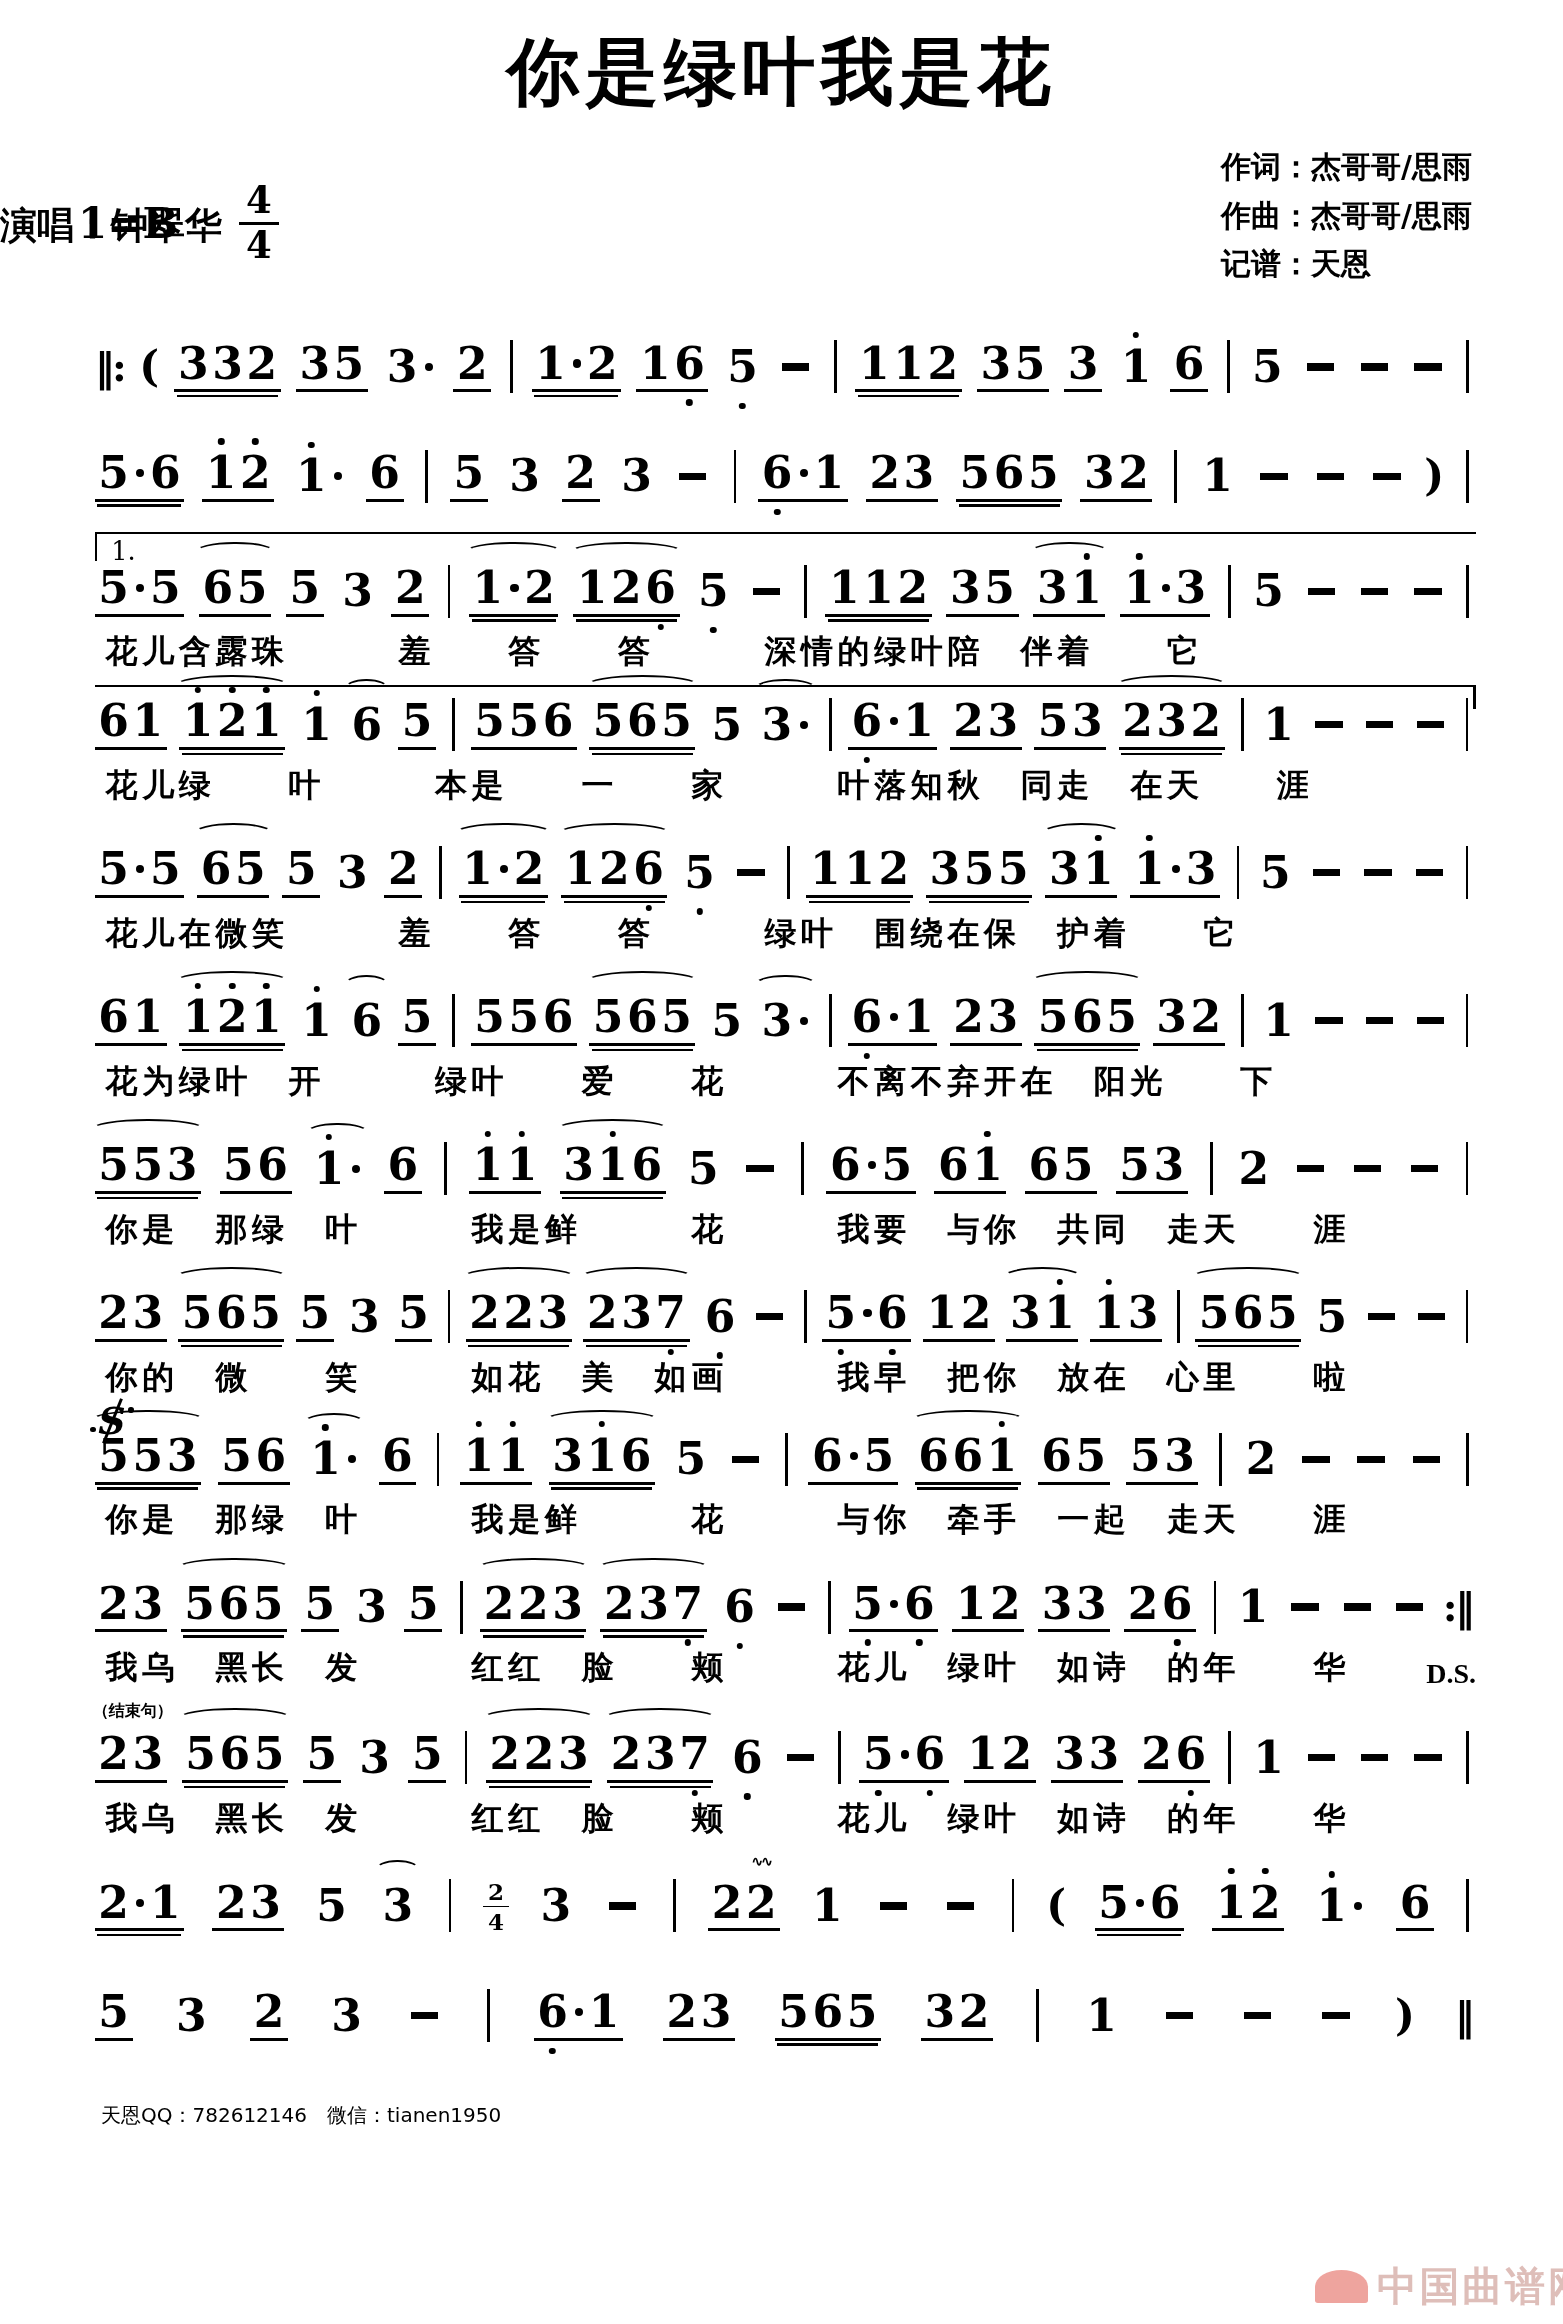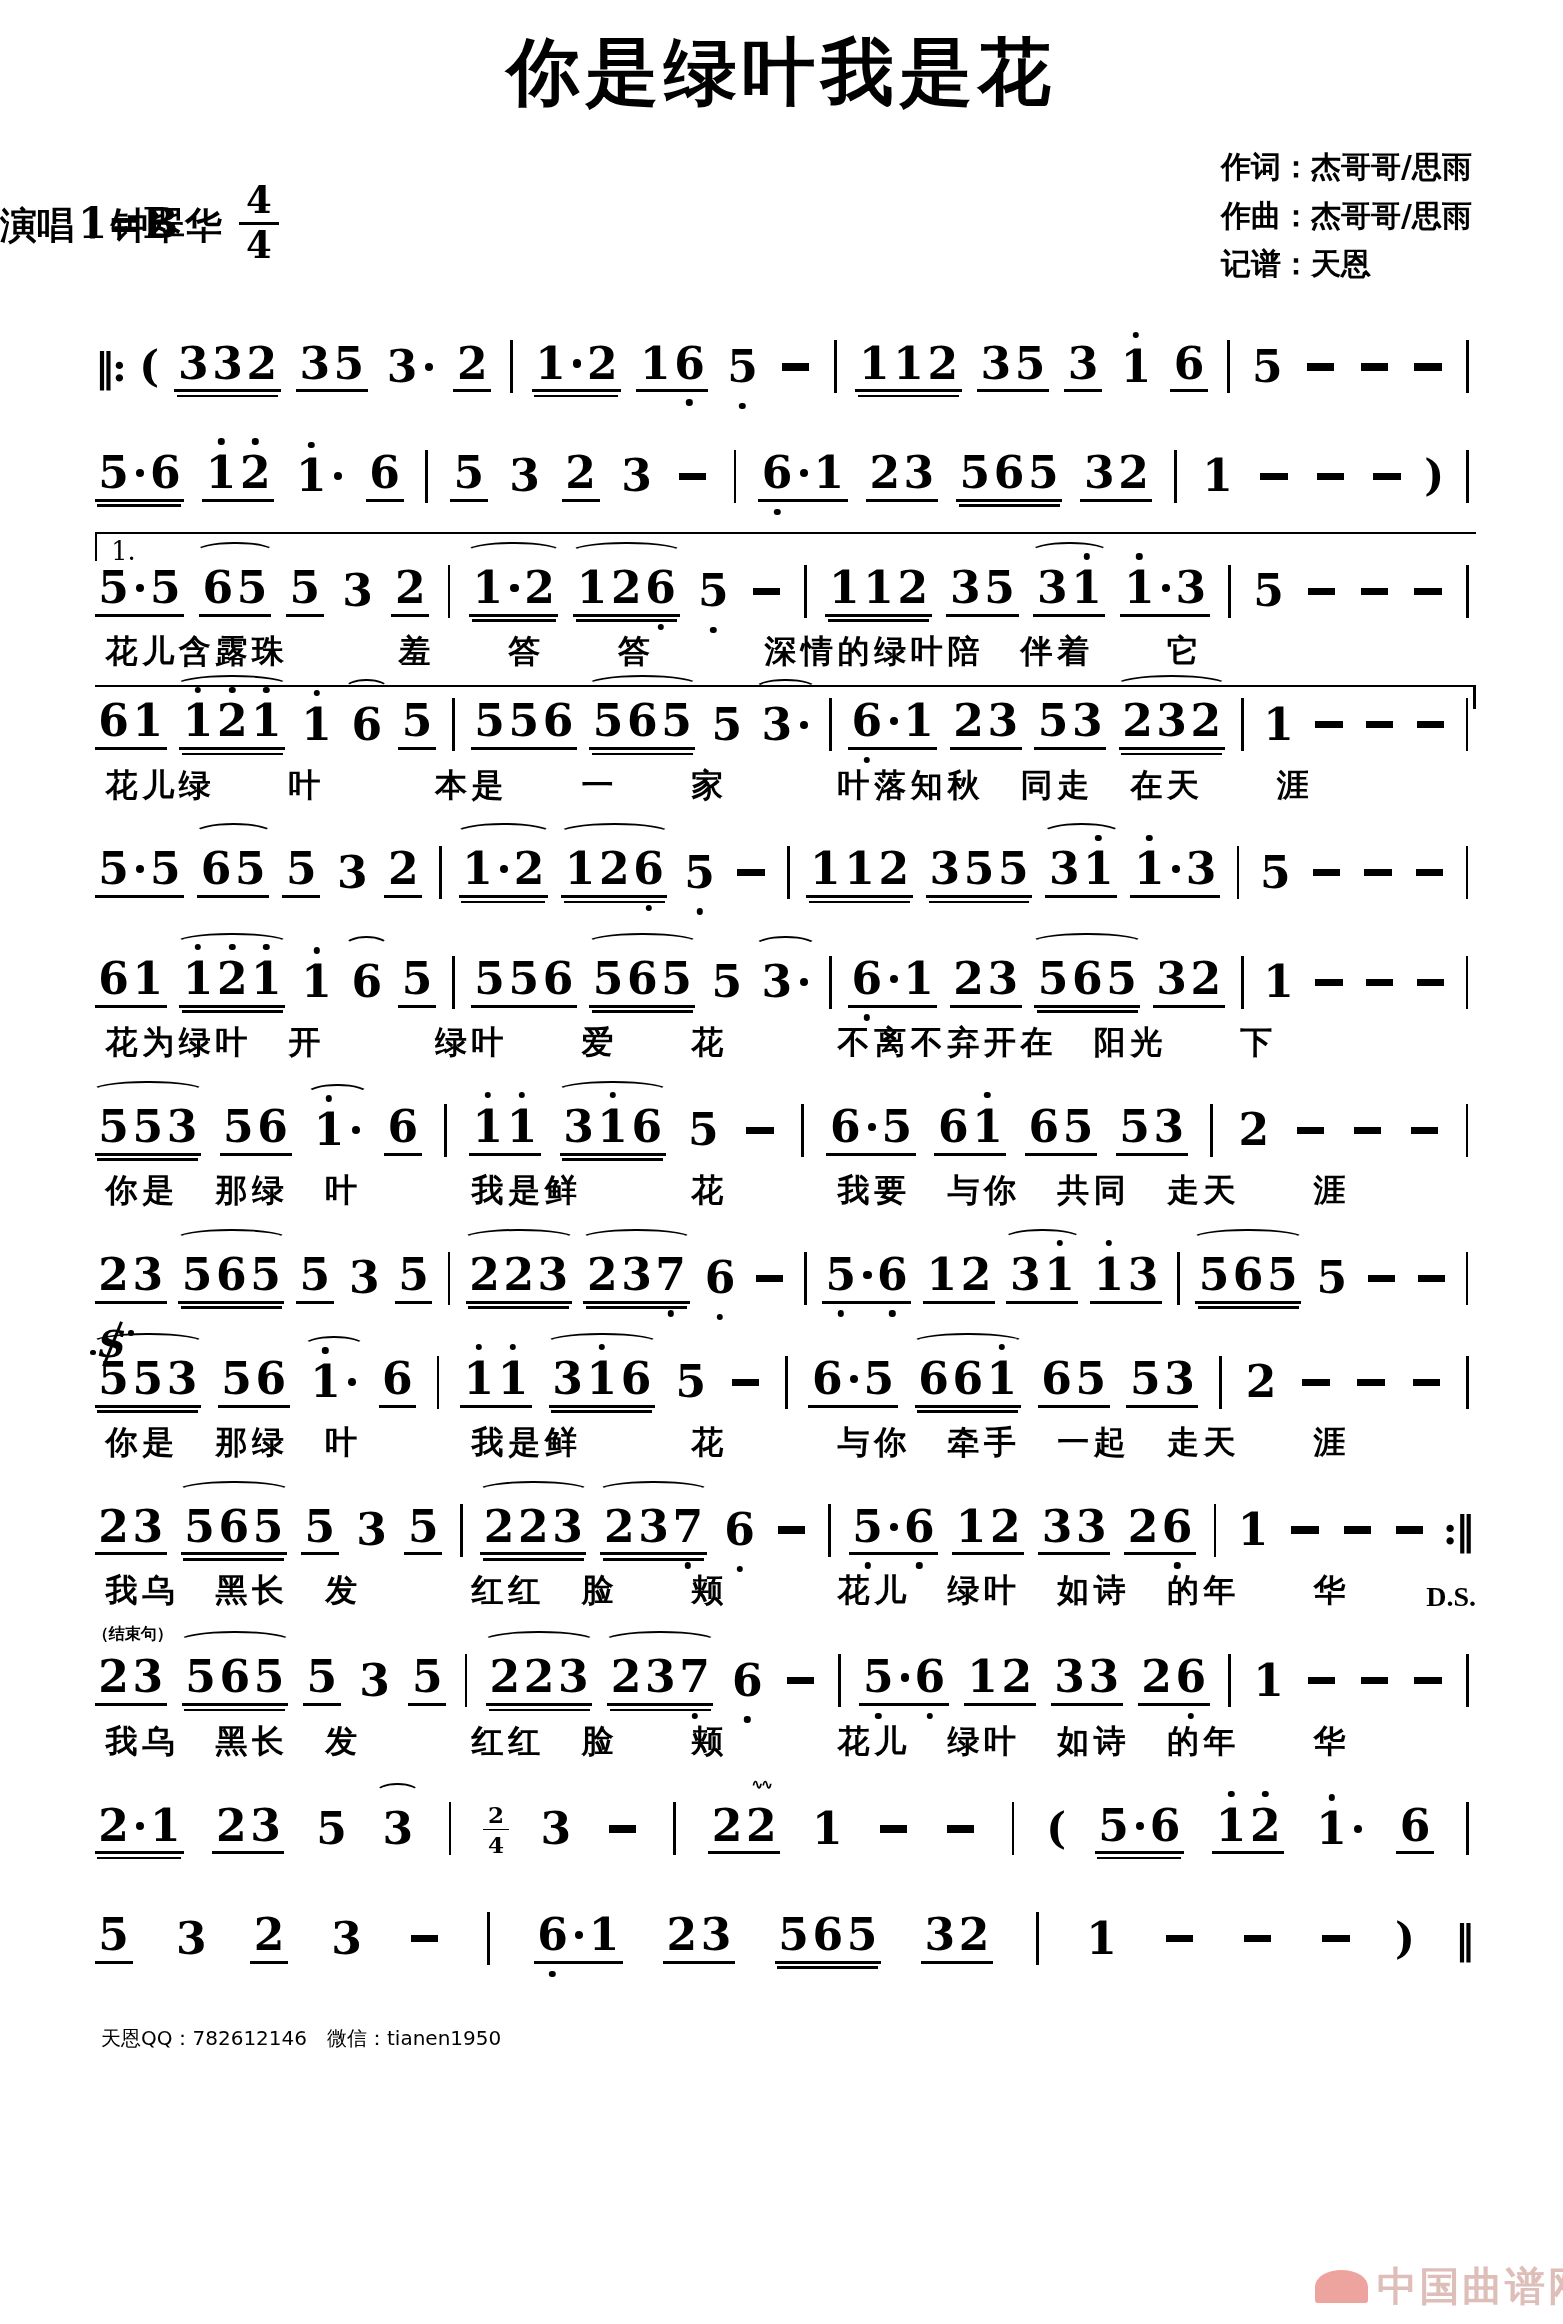--- a/index.html
+++ b/index.html
@@ -409,20 +409,21 @@
           </span>
           <span class="tok barline"></span>
           <span class="tok note">
             <span class="digit">5</span>
           </span>
           <span class="tok dash"></span>
           <span class="tok dash"></span>
           <span class="tok dash"></span>
           <span class="tok barline"></span>
         </div>
+        <div class="lyric-row"><span>花儿在微笑　　　羞　　答　　答　　　绿叶　围绕在保　护着　　它</span></div>
       </div>
       <div class="system">
         <div class="music-row">
           <span class="tok note u1">
             <span class="digit">6</span>
             <span class="digit">1</span>
           </span>
           <span class="tok note slur u1 u2">
             <span class="digit da">1</span>
             <span class="digit da">2</span>
@@ -605,20 +606,21 @@
             <span class="digit">6</span>
             <span class="digit">5</span>
           </span>
           <span class="tok note">
             <span class="digit">5</span>
           </span>
           <span class="tok dash"></span>
           <span class="tok dash"></span>
           <span class="tok barline"></span>
         </div>
+        <div class="lyric-row"><span>你的　微　　笑　　　如花　美　如画　　　我早　把你　放在　心里　　啦</span></div>
       </div>
       <div class="system">
         <div class="segno-row">
           <span class="segno">S<i class="sg-slash"></i><i class="sg-d1"></i><i class="sg-d2"></i></span>
         </div>
         <div class="music-row">
           <span class="tok note slur u1 u2">
             <span class="digit">5</span>
             <span class="digit">5</span>
             <span class="digit">3</span>

